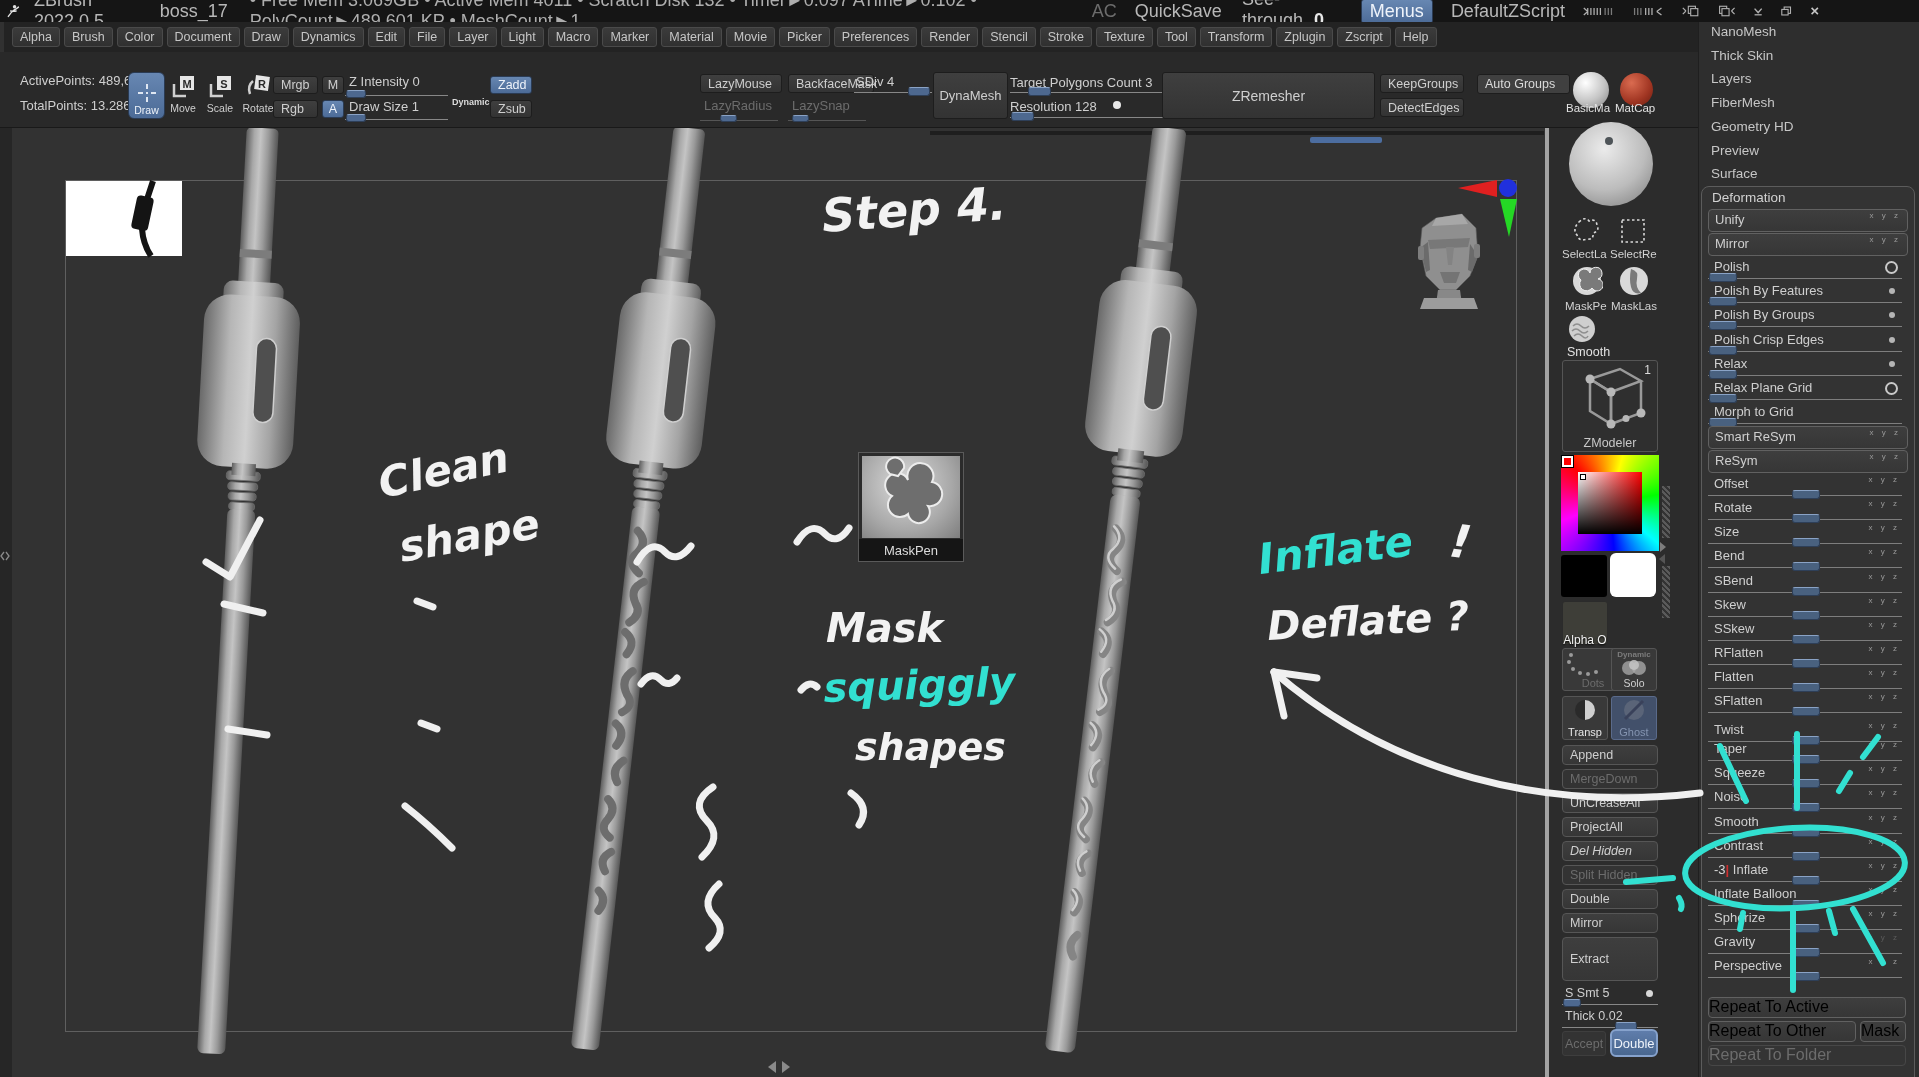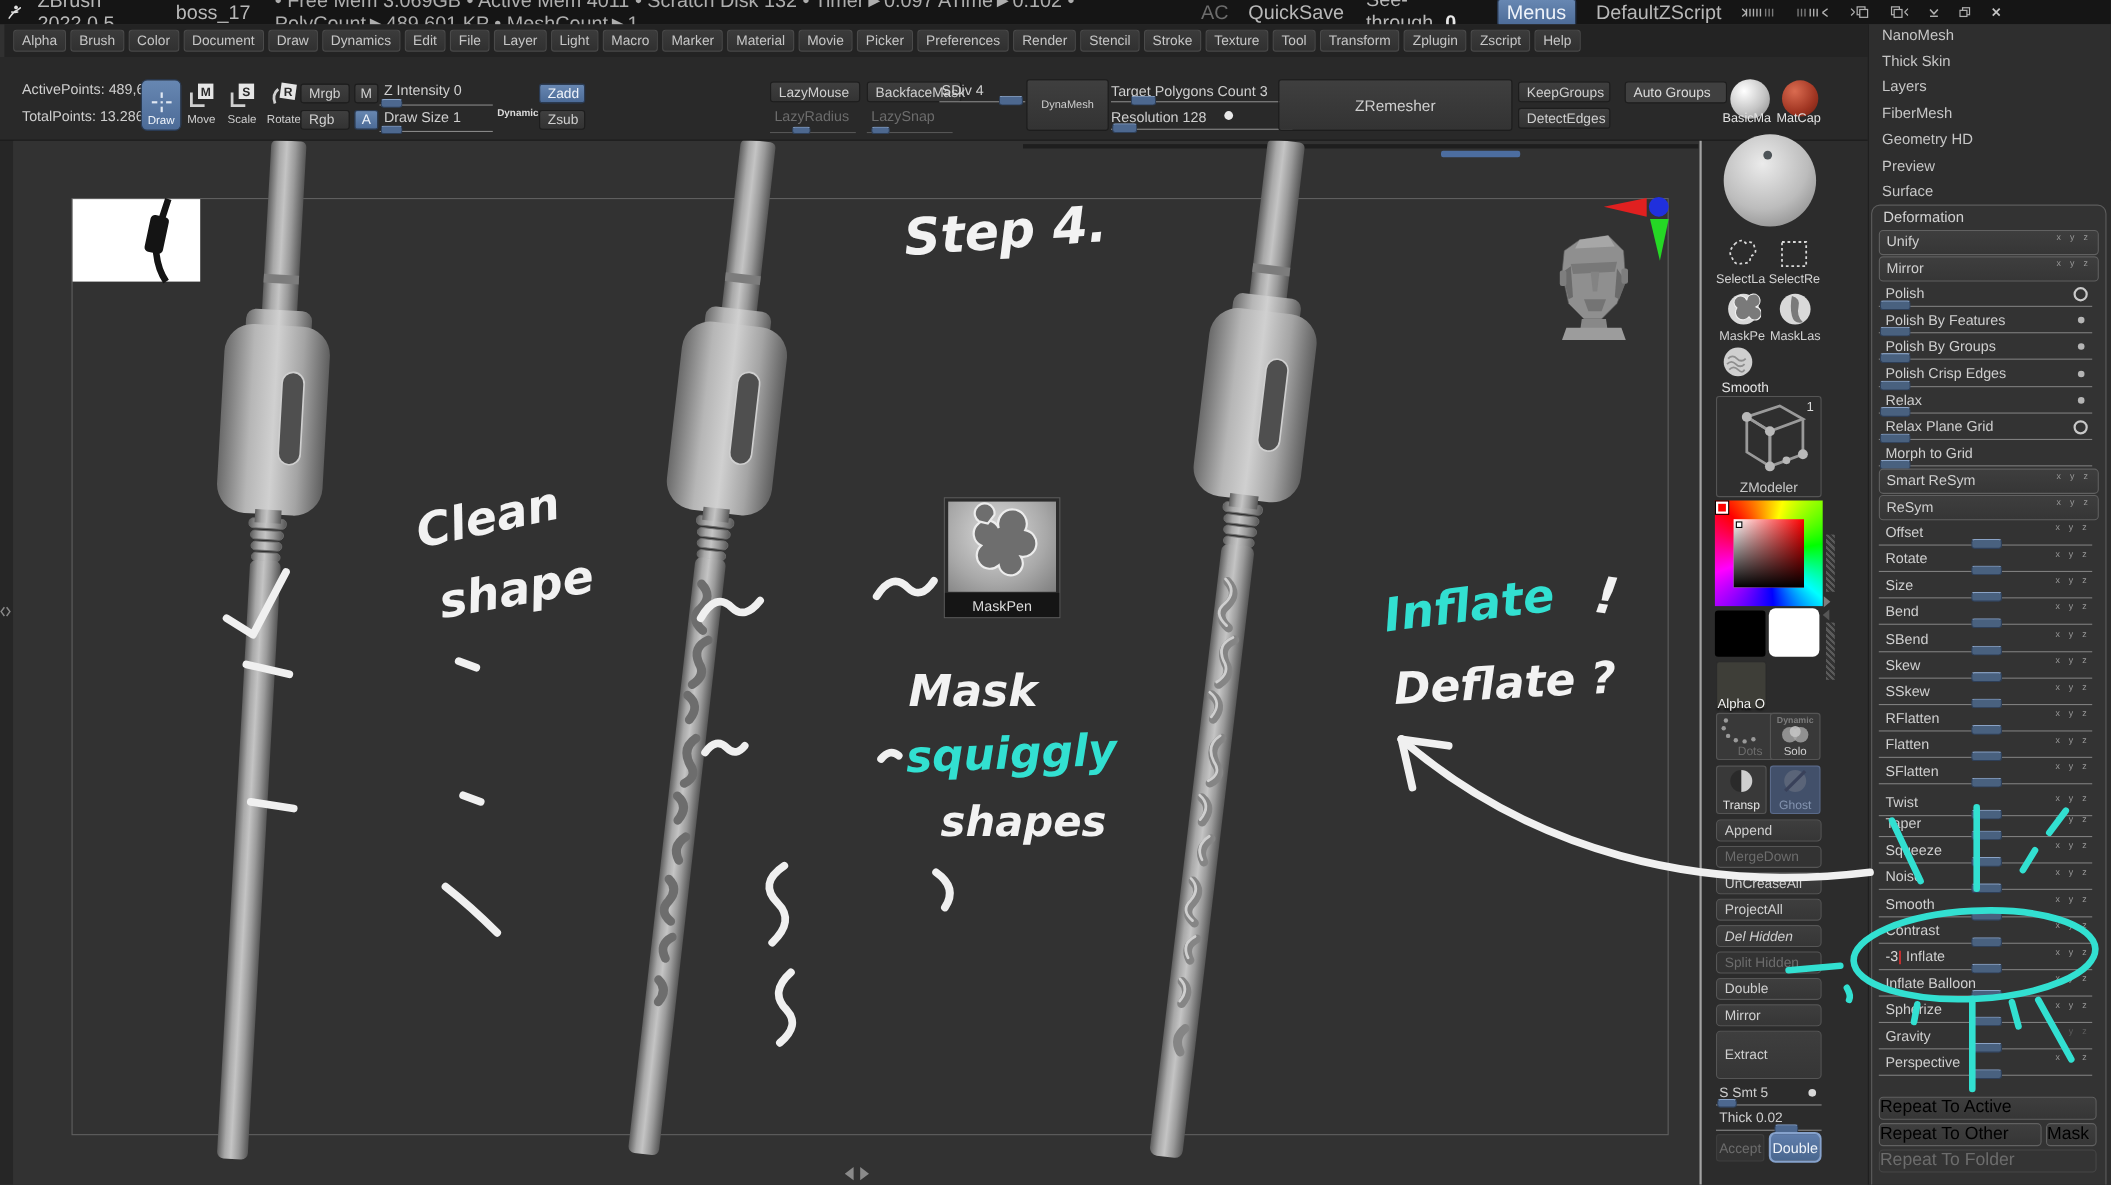--- a/index.html
+++ b/index.html
@@ -177,21 +177,21 @@
   <div class="pill" style="left:720px;top:63px;width:15px;height:5px"></div>
   <div class="abs btn" style="left:788px;top:22px;width:86px;height:19px">BackfaceMask</div>
   <div class="abs lbl dim" style="left:792px;top:46px">LazySnap</div>
   <div class="track" style="left:788px;top:68px;width:78px;background:#555"></div>
   <div class="pill" style="left:792px;top:63px;width:15px;height:5px"></div>
 
   <div class="abs lbl" style="left:856px;top:22px">SDiv 4</div>
   <div class="track" style="left:854px;top:40px;width:78px"></div>
   <div class="pill" style="left:908px;top:35px;width:20px;height:7px"></div>
 
-  <div class="abs btn center" style="left:933px;top:20px;width:75px;height:47px;font-size:10px">DynaMesh</div>
+  <div class="abs btn center" style="left:933px;top:20px;width:75px;height:47px;font-size:13px">DynaMesh</div>
 
   <div class="abs lbl" style="left:1010px;top:23px">Target Polygons Count 3</div>
   <div class="track" style="left:1010px;top:40px;width:165px"></div>
   <div class="pill" style="left:1028px;top:35px;width:21px;height:7px"></div>
   <div class="abs lbl" style="left:1010px;top:47px">Resolution 128</div>
   <div class="abs" style="left:1113px;top:49px;width:8px;height:8px;border-radius:50%;background:#e8e8e8"></div>
   <div class="track" style="left:1010px;top:65px;width:165px"></div>
   <div class="pill" style="left:1011px;top:60px;width:21px;height:7px"></div>
 
   <div class="abs btn center" style="left:1162px;top:20px;width:213px;height:47px;font-size:14px">ZRemesher</div>
@@ -351,21 +351,21 @@
 <div class="abs" style="left:858px;top:452px;width:106px;height:110px;background:#2b2b2b;border:1px solid #5a5a5a">
   <div class="abs" style="left:3px;top:3px;width:98px;height:82px;background:radial-gradient(circle at 45% 35%, #dcdcdc, #a8a8a8 60%, #7e7e7e 100%)">
     <svg width="98" height="82" viewBox="0 0 98 82">
       <path d="M30,40 a12,12 0 1,1 16,-16 a13,13 0 1,1 24,2 a12,12 0 1,1 -4,24 a11,11 0 1,1 -20,8 a12,12 0 1,1 -16,-18 z" fill="#6e6e6e" stroke="#ececec" stroke-width="2"></path>
       <path d="M28,18 a9,9 0 1,1 14,-6 l-6,8 z" fill="#6e6e6e" stroke="#ececec" stroke-width="2"></path>
     </svg>
   </div>
   <div class="abs" style="left:0;bottom:0;width:100%;height:22px;background:rgba(18,18,18,.85);color:#dcdcdc;font-size:13px;display:flex;align-items:center;justify-content:center">MaskPen</div>
 </div>
 
-<div class="abs" style="left:1545px;top:128px;width:155px;height:949px;background:#2c2c2c;border-left:2px solid #a3a3a3;overflow:visible">
+<div class="abs" style="left:1545px;top:128px;width:155px;height:949px;background:#2c2c2c;border-left:4px solid #a3a3a3;overflow:visible">
 
   <div class="abs" style="left:20px;top:-6px;width:84px;height:84px;border-radius:50%;background:radial-gradient(circle at 42% 32%, #ebebeb, #bcbcbc 55%, #7d7d7d 97%)">
     <div class="abs" style="left:36px;top:15px;width:8px;height:8px;border-radius:50%;background:#4e5458"></div>
   </div>
 
   <svg class="abs" style="left:22px;top:88px" width="30" height="30" viewBox="0 0 30 30">
     <path d="M8,6 q6,-6 10,-1 q7,-3 8,4 q3,6 -4,8 q1,7 -6,6 q-8,3 -10,-4 q-5,-6 2,-13 z" fill="none" stroke="#d8d8d8" stroke-width="1.6" stroke-dasharray="2.5 2.5"></path>
   </svg>
   <svg class="abs" style="left:69px;top:88px" width="30" height="30" viewBox="0 0 30 30">
     <rect x="4" y="4" width="22" height="22" fill="none" stroke="#d8d8d8" stroke-width="1.6" stroke-dasharray="2.5 2.5"></rect>

